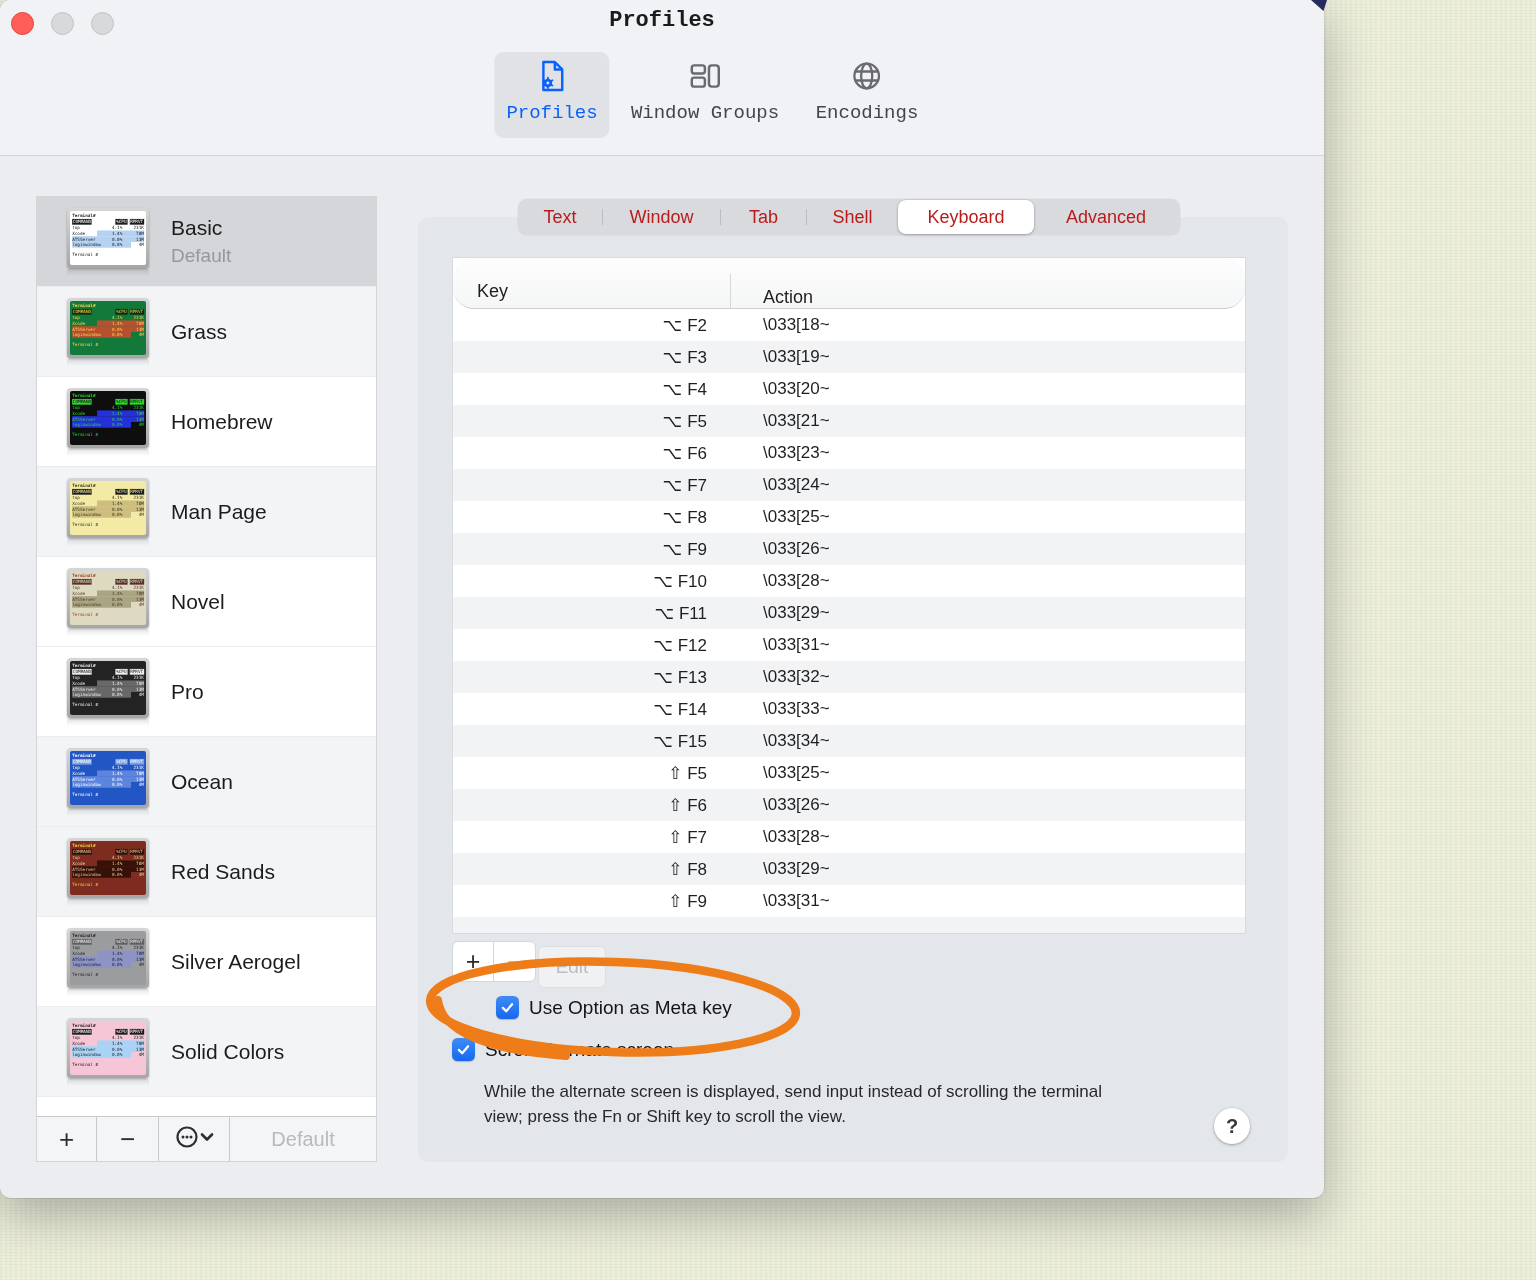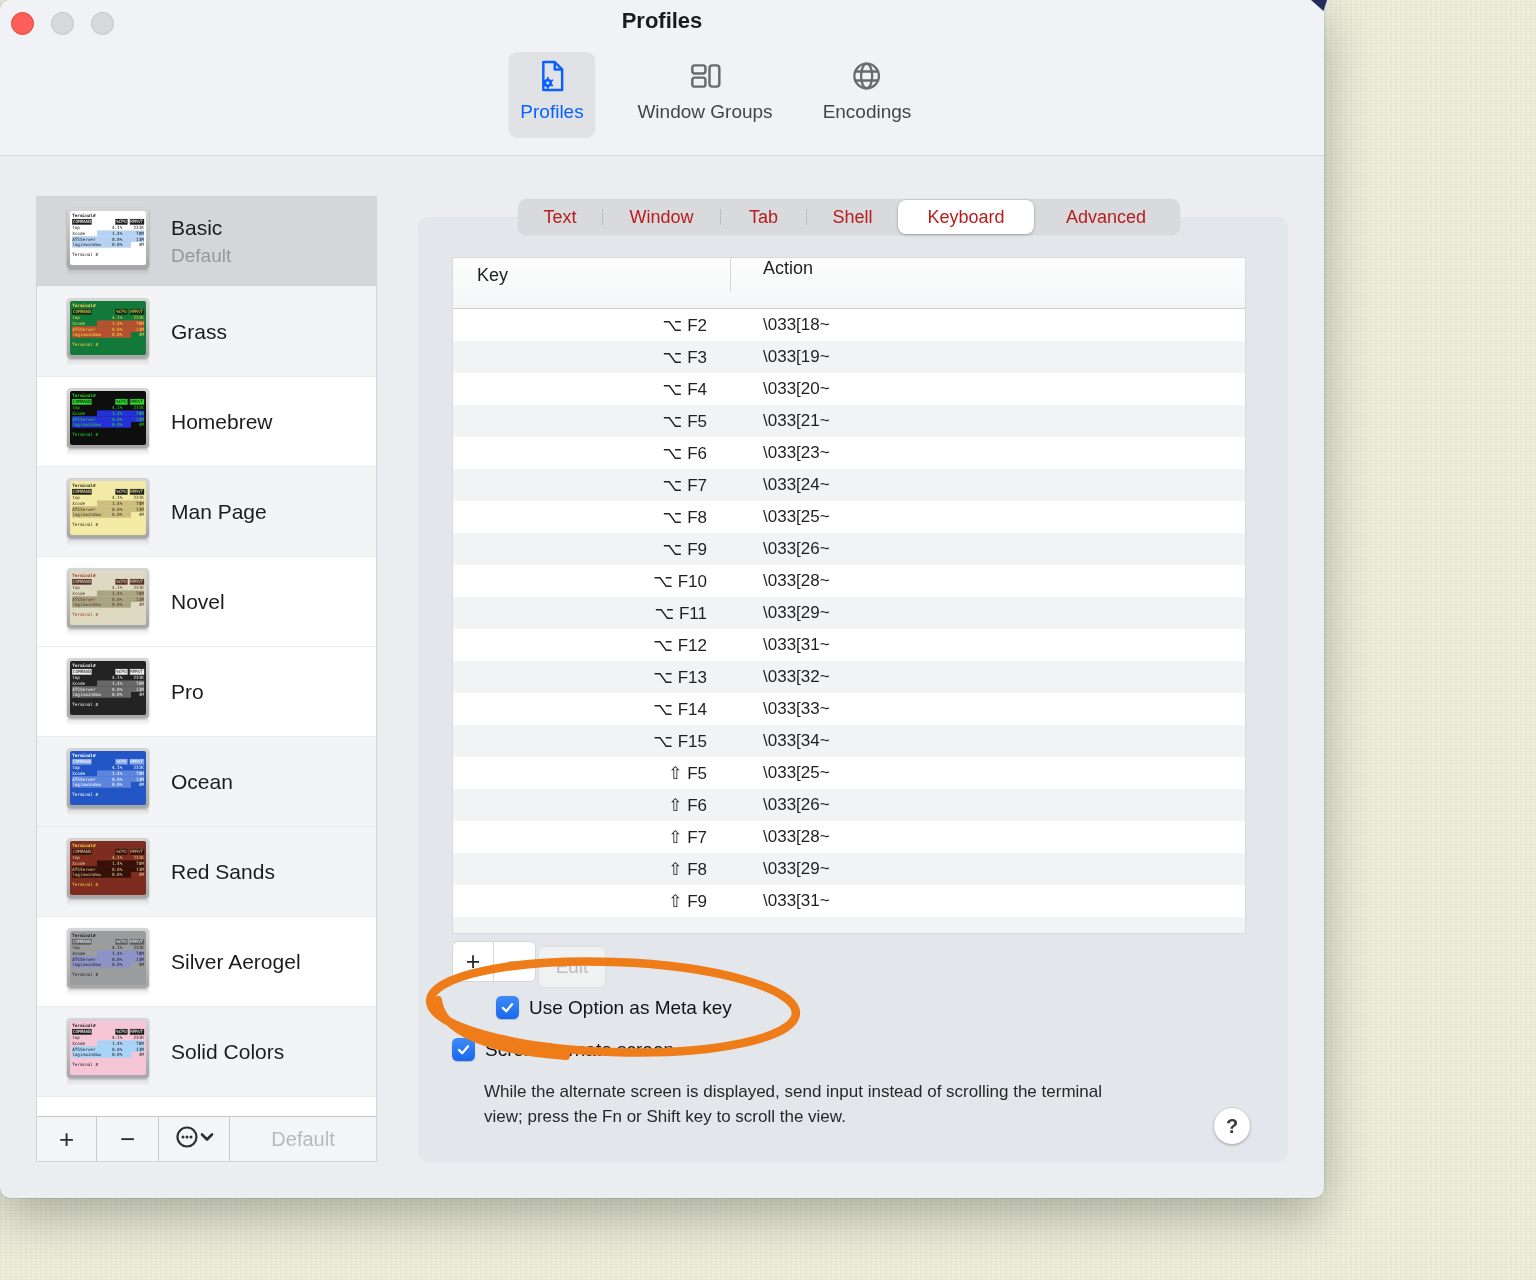--- a/index.html
+++ b/index.html
@@ -9,21 +9,21 @@
     background-image:
       repeating-linear-gradient(0deg, rgba(150,150,110,.07) 0 1px, rgba(255,255,255,0) 1px 3px),
       repeating-linear-gradient(90deg, rgba(150,150,110,.05) 0 2px, rgba(255,255,255,.04) 2px 5px);}
   
   .win{position:absolute;left:0;top:0;width:1324px;height:1198px;background:#ebedf0;
     border-radius:10px;box-shadow:0 18px 50px rgba(0,0,0,.28),0 0 0 .5px rgba(0,0,0,.14);}
   .edge-artifact{position:absolute;left:1311px;top:0;width:16px;height:11px;background:#262b5e;
     clip-path:polygon(0 0,100% 0,78% 100%);}
   
   .header{position:absolute;left:0;top:0;width:1324px;height:155px;background:#f0f2f5;
-    border-bottom:1px solid #d5d6d8;border-radius:10px 10px 0 0;}
+    border-bottom:1px solid #d5d6d8;border-radius:10px 10px 0 0;font-family:Liberation Mono, monospace;}
   .traffic{position:absolute;top:12px;width:21px;height:21px;border-radius:50%;}
   .tl-close{left:11px;background:#ff5f58;border:.5px solid #e0443e;}
   .tl-min{left:51px;background:#d8d9da;border:.5px solid #c2c3c5;}
   .tl-zoom{left:91px;background:#d8d9da;border:.5px solid #c2c3c5;}
   .win-title{position:absolute;left:0;top:8px;width:1324px;text-align:center;
     font-size:22px;font-weight:700;color:#1b1b1d;}
   .tb-item{position:absolute;top:52px;transform:translateX(-50%);height:86px;
     display:flex;flex-direction:column;align-items:center;justify-content:flex-start;
     padding:6px 12px 0;border-radius:9px;box-sizing:border-box;}
   .tb-item .tb-label{margin-top:3px;font-size:19px;color:#454549;white-space:nowrap;}
@@ -79,22 +79,22 @@
     box-shadow:0 0 0 .5px rgba(0,0,0,.06);}
   .seg{height:100%;display:flex;align-items:center;justify-content:center;
     font-size:18px;color:#b91c1c;position:relative;box-sizing:border-box;}
   .seg-div{width:1px;height:16px;background:#bcbdc2;}
   .seg.selected{background:#fff;border-radius:8px;height:34px;margin-top:0;
     box-shadow:0 1px 3px rgba(0,0,0,.25),0 0 0 .5px rgba(0,0,0,.08);}
   .s1{width:84px}.s2{width:117px}.s3{width:85px}.s4{width:91px}.s5{width:136px}.s6{width:144px}
   
   .table{position:absolute;left:452px;top:257px;width:794px;height:677px;background:#fff;
     border:1px solid #d9dadc;box-sizing:border-box;overflow:hidden;}
-  .thead{height:50px;display:flex;align-items:flex-start;
-    background:linear-gradient(180deg,#fdfdfd,#f5f6f7);border-bottom:1px solid #cdced1;}
+  .thead{height:50px;display:flex;align-items:flex-end;
+    background:linear-gradient(180deg,#fdfdfd,#f5f6f7);border-bottom:1px solid #cdced1;border-radius:21px;}
   .th-key{width:278px;padding-left:24px;box-sizing:border-box;font-size:18px;color:#1f1f21;
     border-right:1px solid #d6d7d9;height:34px;display:flex;align-items:center;}
   .th-action{padding-left:32px;font-size:18px;color:#1f1f21;}
   .trow{display:flex;height:32px;align-items:center;}
   .trow.alt{background:#f2f3f4;}
   .tkey{width:278px;box-sizing:border-box;padding-right:24px;text-align:right;
     font-size:17px;color:#1f1f21;}
   .taction{padding-left:32px;font-size:17px;color:#1f1f21;}
   
   .btn{position:absolute;background:#fff;border:1px solid #d5d6d8;box-sizing:border-box;

